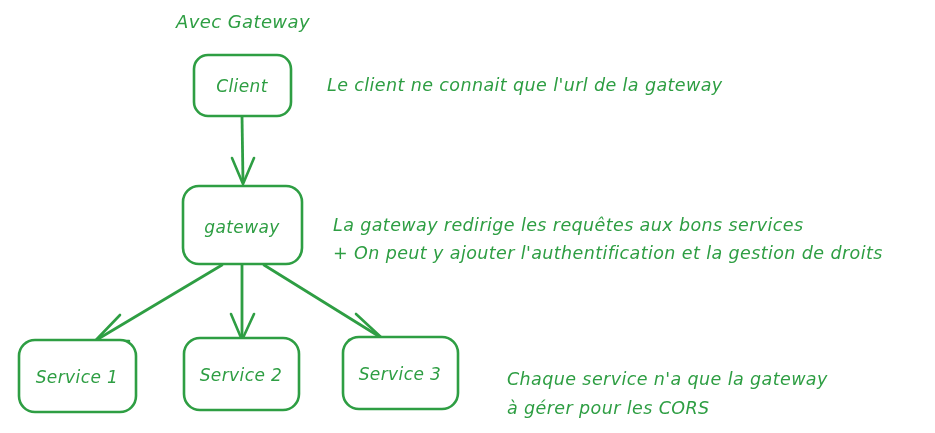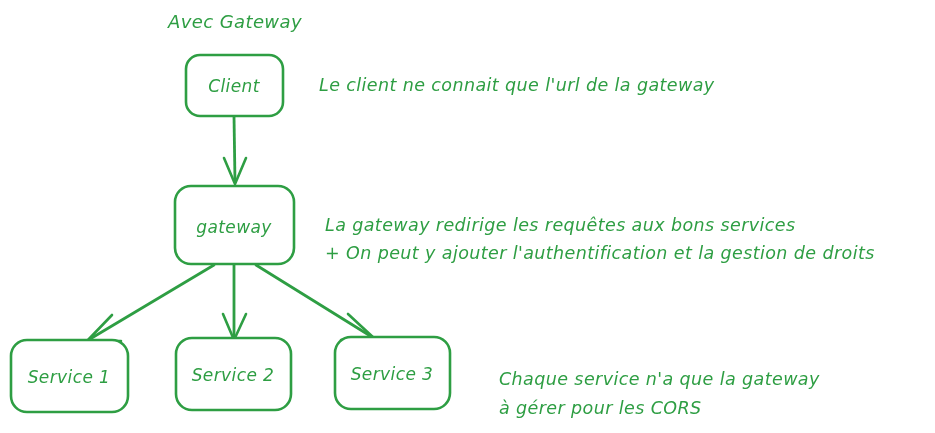--- a/index.html
+++ b/index.html
@@ -10,21 +10,21 @@
   }
   body {
     width: 935px;
     height: 433px;
     position: relative;
     overflow: hidden;
     font-family: "DejaVu Sans", sans-serif;
   }
   #diagram-root {
     position: absolute;
-    left: 0;
+    left: 8px;
     top: 0;
     width: 821px;
     height: 433px;
     padding-left: 33px;
   }
   svg.canvas {
     position: absolute;
     left: 0;
     top: 0;
     width: 935px;

